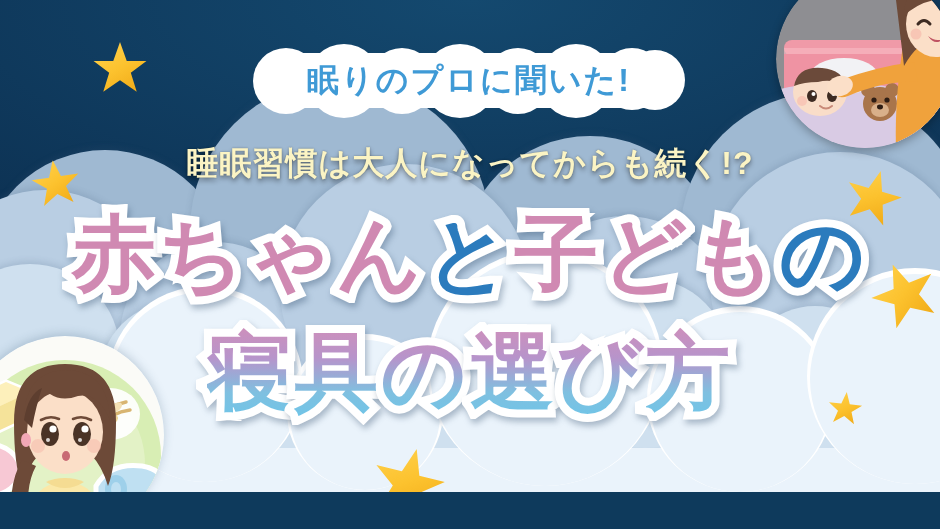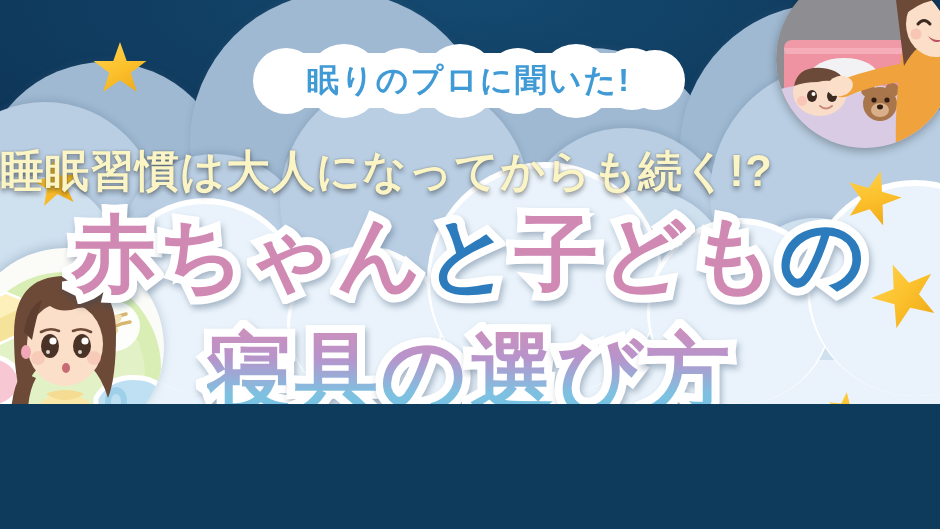--- a/index.html
+++ b/index.html
@@ -4,21 +4,21 @@
 <style>
   * { margin:0; padding:0; box-sizing:border-box; }
   html,body { width:940px; height:529px; overflow:hidden; }
   body {
     font-family:"Liberation Sans", sans-serif;
     background:#0e3a5c;
   }
 
   #stage {
     position:relative;
-    width:940px; height:404px;
+    width:940px; height:492px;
     overflow:hidden;
     background:linear-gradient(180deg,#0c3355 0%, #10436a 45%, #123f63 100%);
   }
 
   
   .sky {
     position:absolute; inset:0;
     background:
       radial-gradient(120% 90% at 50% 0%, #14496f 0%, #0d3355 60%, #0a2c4a 100%);
   }
@@ -75,23 +75,23 @@
     font-size:32px; font-weight:bold;
     letter-spacing:2px;
     z-index:5;
     white-space:nowrap;
     text-shadow:0 1px 0 rgba(255,255,255,.9);
   }
 
   
   #subhead {
     position:absolute; left:0; right:0; top:142px;
-    text-align:left;
+    text-align:center;
     color:#fbf4c4;
-    font-size:44px; font-weight:bold;
+    font-size:32px; font-weight:bold;
     letter-spacing:1px;
     white-space:nowrap;
     text-shadow:0 3px 5px rgba(0,0,0,.40), 0 0 2px rgba(0,0,0,.3);
   }
 
   
   #title1 {
     position:absolute; left:0; right:0; top:212px;
     text-align:center; white-space:nowrap;
     font-size:84px; font-weight:bold; line-height:1;

